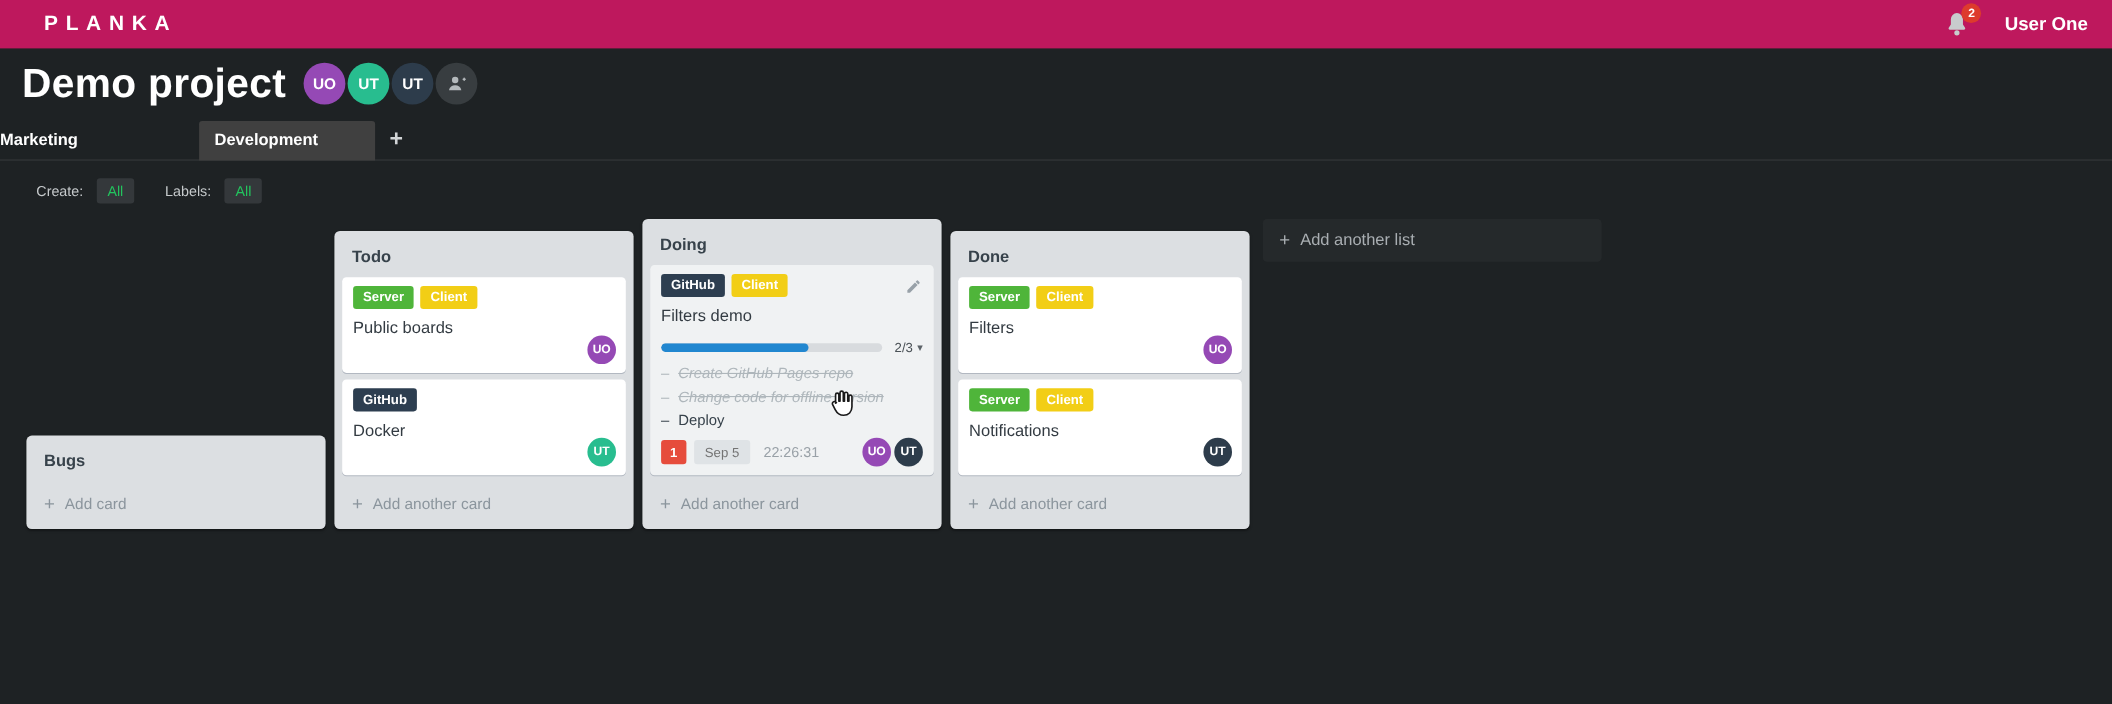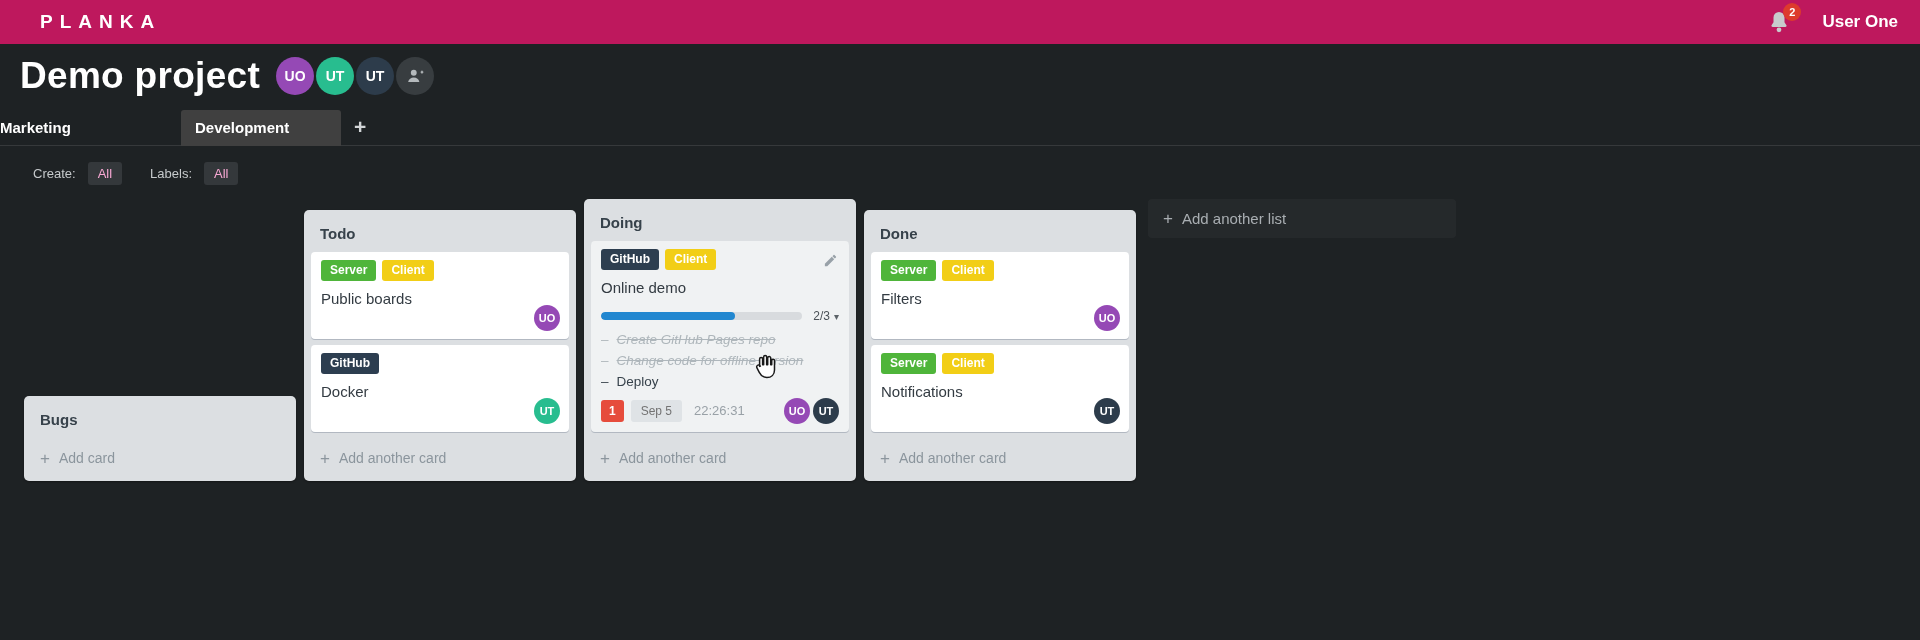--- a/index.html
+++ b/index.html
@@ -47,21 +47,21 @@
     color:#fff; font-size:15px; font-weight:bold; cursor:pointer;
     width:181px; 
   }
   .tab.active { background:#404040; width:160px; padding-left:14px; border-radius:3px 3px 0 0; }
   .tab-add { color:#d2d5d7; font-size:21px; font-weight:bold; margin-left:13px; cursor:pointer; line-height:1; padding-bottom:3px; }
 
   
   .filters-row { display:flex; align-items:center; margin:16px 0 0 33px; color:#c6cacc; font-size:13px; }
   .filter-label { margin-right:12px; }
   .filter-chip {
-    background:#34383b; color:#f9a8d4; padding:4px 10px; border-radius:3px;
+    background:#34383b; color:#22c55e; padding:4px 10px; border-radius:3px;
     font-size:13px; cursor:pointer; margin-right:28px;
   }
 
   
   .board { display:flex; align-items:flex-start; gap:8px; padding:14px 0 0 24px; }
   .list {
     width:272px; background:#dcdfe2; border-radius:5px;
     padding:7px; flex-shrink:0; box-shadow:0 1px 2px rgba(0,0,0,0.35);
   }
   .list-header { color:#37424b; font-weight:bold; font-size:15px; padding:8px 9px 10px; }
@@ -200,21 +200,21 @@
       <div class="list">
         <div class="list-header">Doing</div>
         <div class="card hover">
           <div class="labels">
             <span class="label-chip" style="background: rgb(45, 62, 80);">GitHub</span>
             <span class="label-chip" style="background: rgb(242, 206, 22);">Client</span>
           </div>
           <span class="edit-icon"><svg width="15" height="15" viewBox="0 0 24 24">
               <path d="M3 17.2V21h3.8L17.9 9.9l-3.8-3.8L3 17.2zM20.7 7.1c.4-.4.4-1 0-1.4l-2.4-2.4a1 1 0 0 0-1.4 0l-1.8 1.8 3.8 3.8 1.8-1.8z" fill="#98a1a8"></path>
             </svg></span>
-          <div class="card-title">Online demo</div>
+          <div class="card-title">Filters demo</div>
           <div class="progress-row">
             <div class="progress-track">
               <div class="progress-fill" style="width: 66.7%;"></div>
             </div>
             <div class="progress-label">
               <span>2/3</span>
               <span class="caret">▾</span>
             </div>
           </div>
           <div class="tasks">

